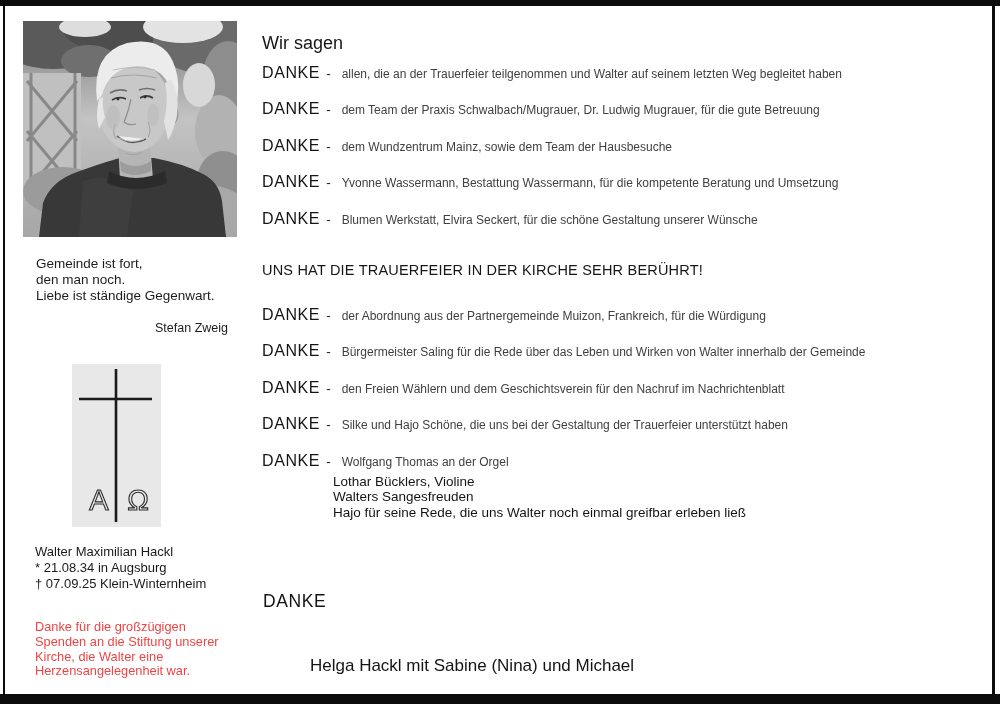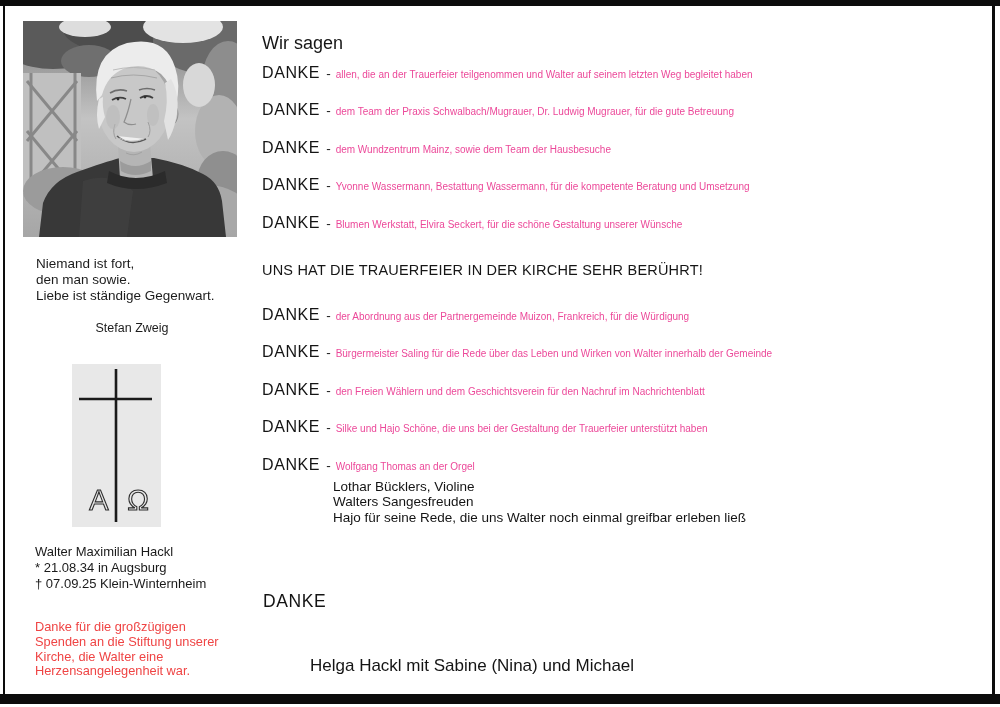--- a/index.html
+++ b/index.html
@@ -11,38 +11,38 @@
   .bar-top    { position:absolute; left:0; right:0; top:0; height:6px; background:#0c0c0c; }
   .bar-bottom { position:absolute; left:0; right:0; top:694px; height:10px; background:#0c0c0c; }
   .line-left  { position:absolute; left:3px; top:0; width:2px; height:704px; background:#0c0c0c; }
   .line-right { position:absolute; left:992px; top:0; width:3px; height:704px; background:#0c0c0c; }
 
   
   .photo { position:absolute; left:23px; top:21px; width:214px; height:216px; overflow:hidden; }
   .photo svg { display:block; }
 
   .quote { position:absolute; left:36px; top:256px; width:200px; font-size:13.5px; line-height:16px; color:#1c1c1c; }
-  .quote-author { position:absolute; left:36px; top:321px; width:192px; text-align:center; font-size:12.5px; color:#1c1c1c; }
+  .quote-author { position:absolute; left:36px; top:321px; width:192px; text-align:right; font-size:12.5px; color:#1c1c1c; }
 
   .cross-panel { position:absolute; left:72px; top:364px; width:89px; height:163px; background:#e8e8e8; }
 
   .person { position:absolute; left:35px; top:544px; font-size:13px; line-height:16.2px; color:#1a1a1a; }
   .donation { position:absolute; left:35px; top:620px; width:205px; font-size:12.8px; line-height:14.8px; color:#ef4444; }
 
   
   .right-col { position:absolute; left:262px; top:0; width:725px; }
   .intro-heading { position:absolute; left:0; top:33px; font-size:18px; font-weight:400; color:#161616; }
   .thanks-list-1 { position:absolute; left:0; top:64px; width:725px; }
   .church-heading { position:absolute; left:0; top:262px; font-size:14.5px; letter-spacing:0.2px; font-weight:400; color:#161616; }
   .thanks-list-2 { position:absolute; left:0; top:306px; width:725px; }
 
   .thanks-row { line-height:18px; margin-bottom:17.4px; white-space:nowrap; }
   .thanks-row .danke { font-size:16px; letter-spacing:0.6px; color:#141414; }
   .thanks-row .dash  { font-size:13.5px; color:#141414; margin:0 5px 0 6px; }
-  .thanks-row .txt   { font-size:10px; color:#ec4899; }
+  .thanks-row .txt   { font-size:12px; color:#404040;margin-left:6px; }
   .sub-lines { margin:3px 0 7px 71px; font-size:13.5px; line-height:15.7px; color:#141414; }
 
   .closing-danke { position:absolute; left:1px; top:591px; font-size:17.5px; letter-spacing:0.6px; color:#141414; }
   .signature { position:absolute; left:1px; top:656px; font-size:17px; color:#141414;margin-left:47px; }
 </style>
 </head>
 <body>
 
 <div class="page">
 
@@ -121,22 +121,22 @@
       <path d="M 96 117 Q 107 123 121 118" fill="none" stroke="#bdbdbd" stroke-width="1"></path>
 
       <path d="M 103 132 Q 111 136 119 131" fill="none" stroke="#a2a2a2" stroke-width="1"></path>
 
       <ellipse cx="90" cy="96" rx="7" ry="12" fill="#b8b8b8" opacity="0.55"></ellipse>
       <ellipse cx="130" cy="94" rx="6" ry="11" fill="#b8b8b8" opacity="0.5"></ellipse>
     </svg>
   </div>
 
   <div class="quote">
-    <div>Niemand ist fort,</div>
-    <div>den man sowie.</div>
+    <div>Gemeinde ist fort,</div>
+    <div>den man noch.</div>
     <div>Liebe ist ständige Gegenwart.</div>
   </div>
   <div class="quote-author">Stefan Zweig</div>
 
   <div class="cross-panel">
     <svg width="89" height="163" viewBox="0 0 89 163" xmlns="http://www.w3.org/2000/svg">
       <line x1="44" y1="5" x2="44" y2="158" stroke="#1a1a1a" stroke-width="2.6"></line>
       <line x1="7" y1="35" x2="80" y2="35" stroke="#1a1a1a" stroke-width="2.6"></line>
       <text x="27" y="146" text-anchor="middle" font-family="Liberation Sans, DejaVu Sans, sans-serif" font-size="29" fill="#e8e8e8" stroke="#2e2e2e" stroke-width="1.1">A</text>
       <text x="66" y="146" text-anchor="middle" font-family="Liberation Sans, DejaVu Sans, sans-serif" font-size="29" fill="#e8e8e8" stroke="#2e2e2e" stroke-width="1.1">Ω</text>

